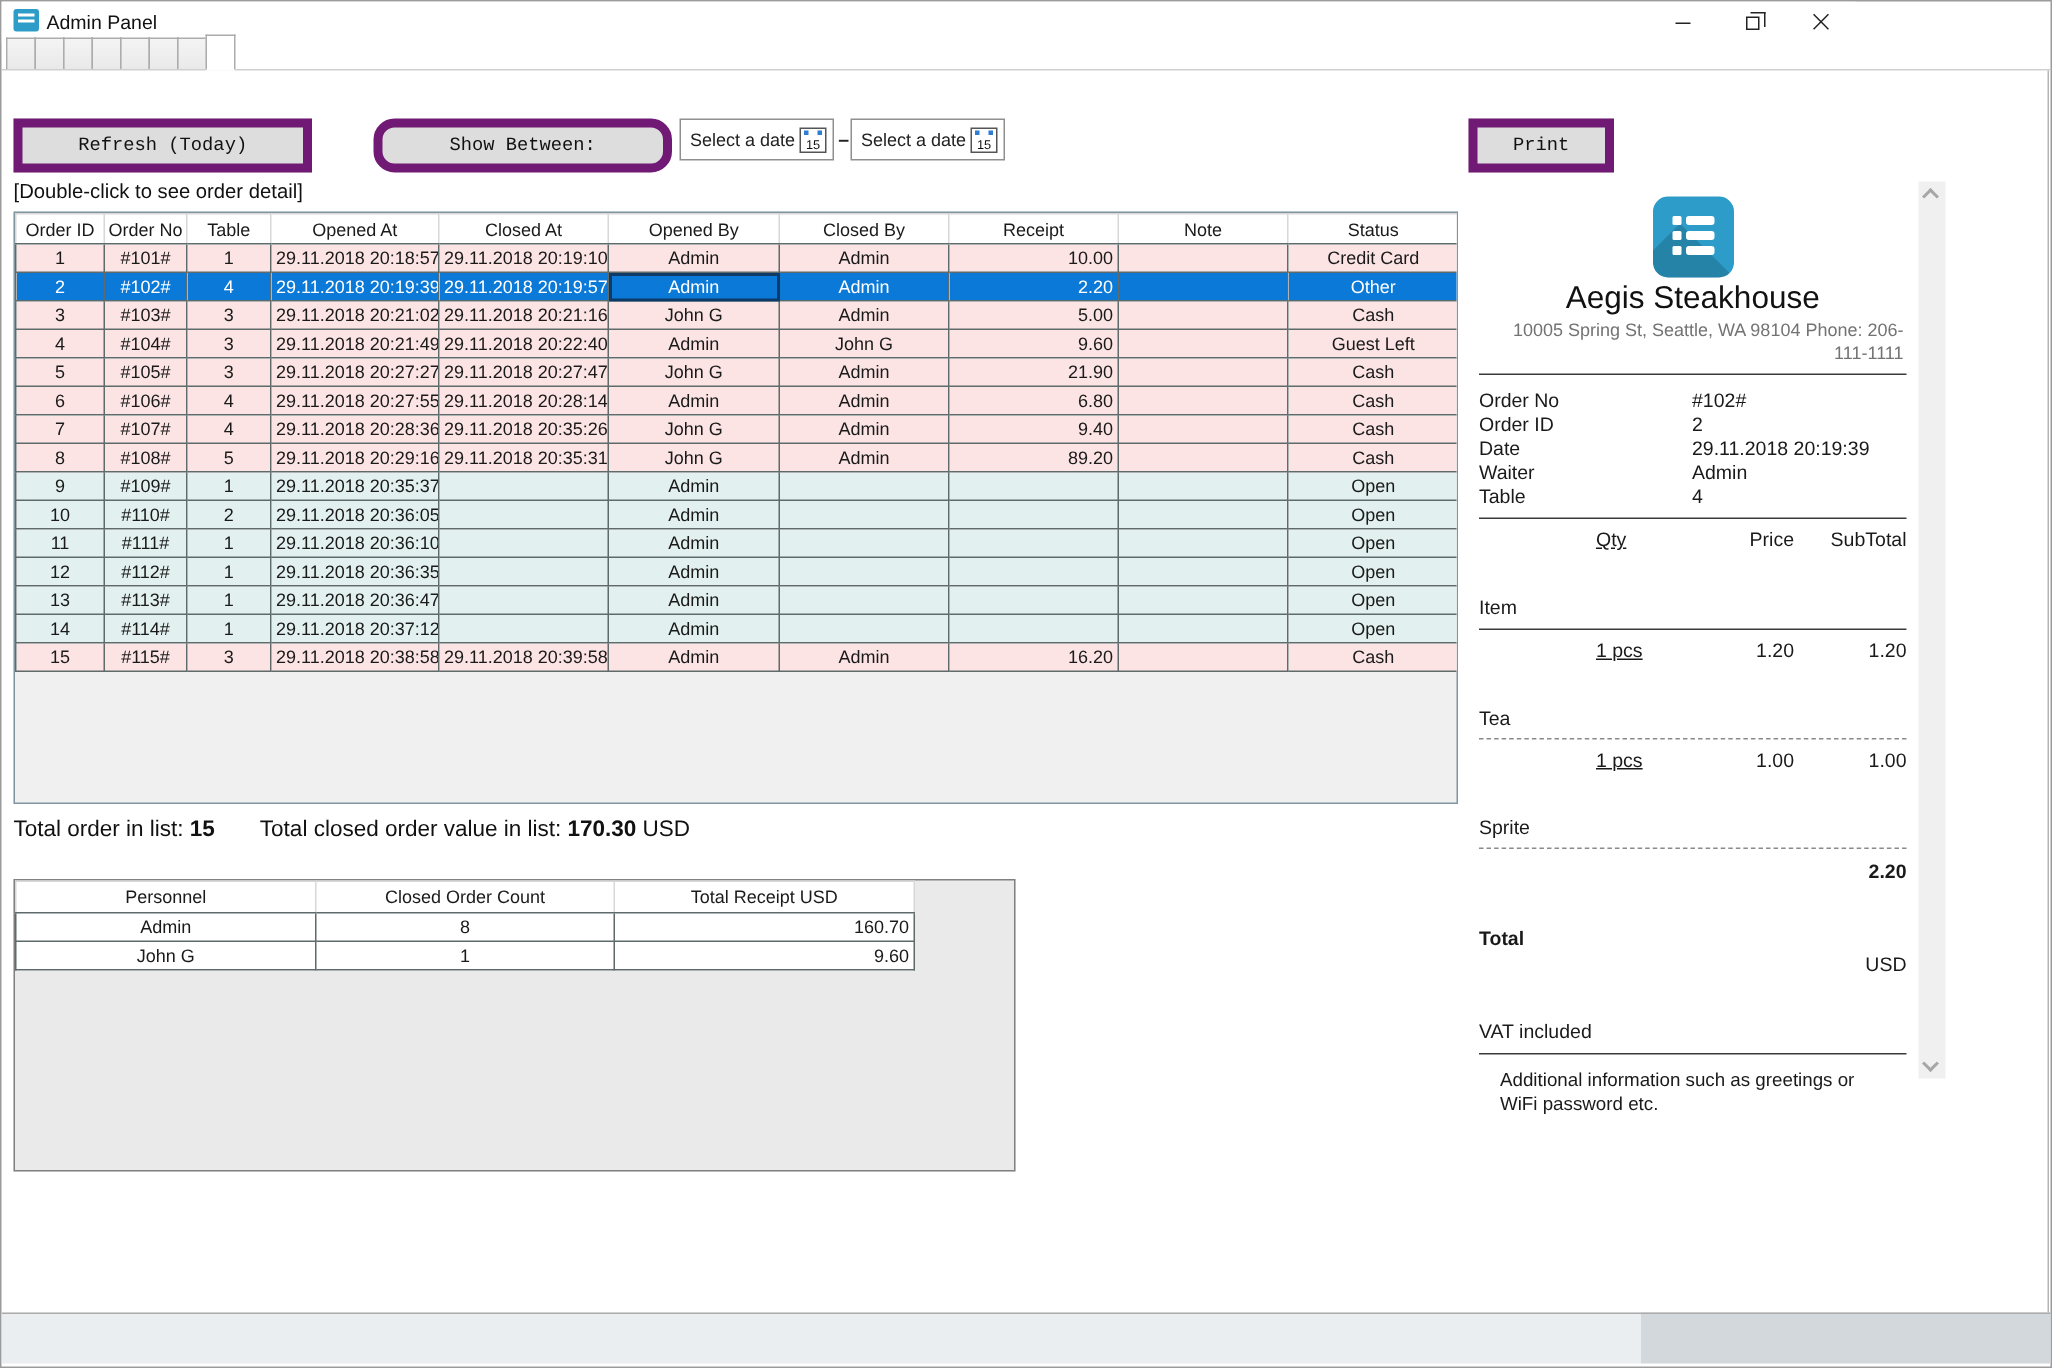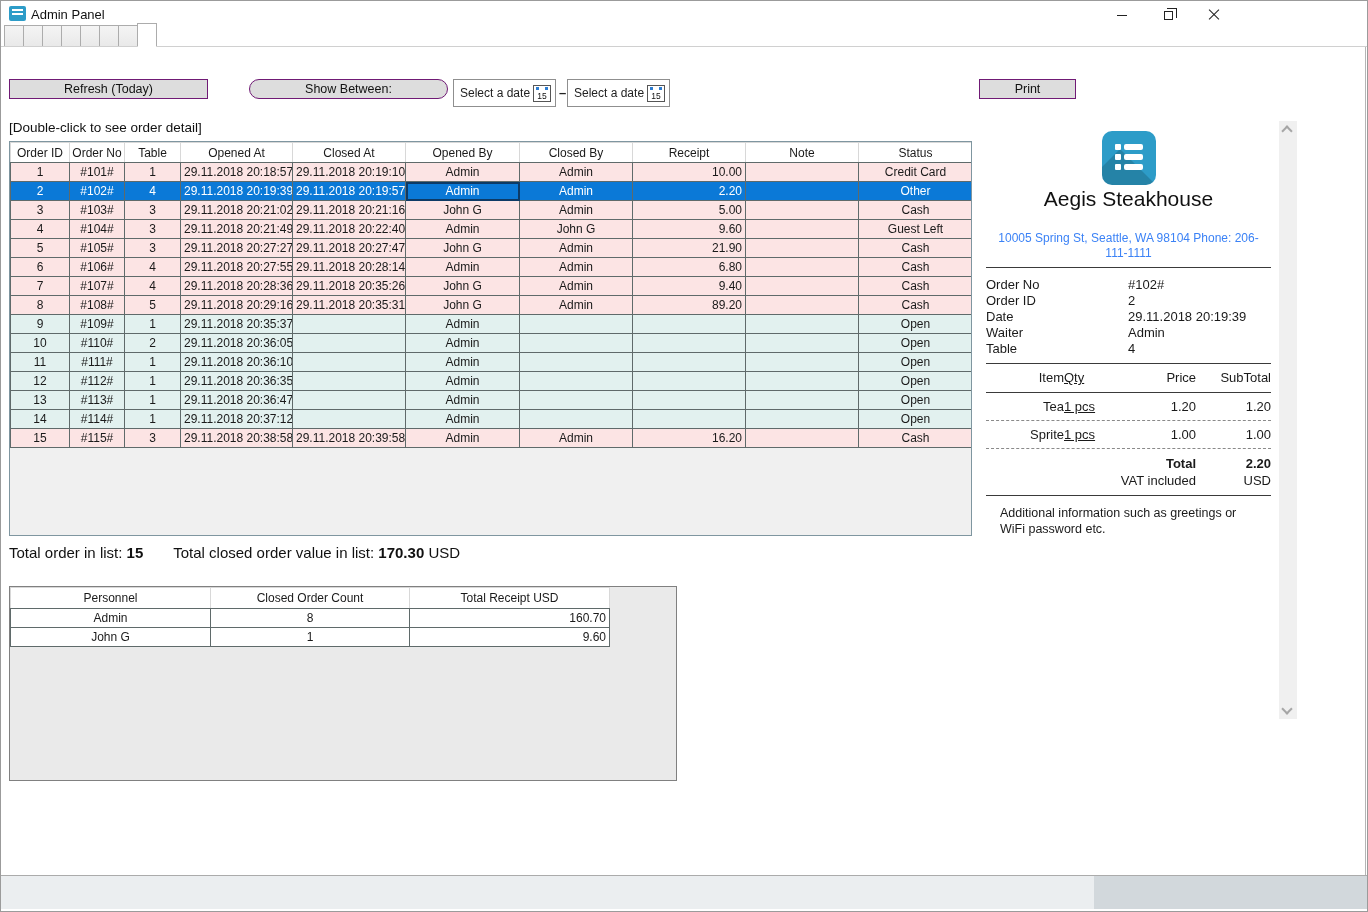--- a/index.html
+++ b/index.html
@@ -21,21 +21,21 @@
   .glyph-restore::before { content:""; position:absolute; left:2px; top:-4px; width:9px; height:9px; border:1px solid #222; border-left:none; border-bottom:none; }
   .glyph-close { width:12px; height:12px; position:relative; }
   .glyph-close::before,.glyph-close::after { content:""; position:absolute; left:-1px; top:5px; width:14px; height:1px; background:#222; }
   .glyph-close::before { transform:rotate(45deg); }
   .glyph-close::after { transform:rotate(-45deg); }
   
   .tabstrip { position:absolute; left:0; top:24px; width:1368px; height:22px; border-bottom:1px solid #d0d0d0; display:flex; align-items:flex-end; padding-left:3px; }
   .tab { font-size:12px; padding:3px 9px 4px 9px; border:1px solid #acacac; border-bottom:none; background:linear-gradient(#f4f4f4,#e9e9e9); margin-right:-1px; height:21px; white-space:nowrap; color:#222; }
   .tab.active { background:#fff; height:24px; padding-top:5px; position:relative; z-index:2; border-bottom:1px solid #fff; margin-bottom:-1px; }
   
-  .btn { position:absolute; height:20px; background:#dddddd; border:1px solid #701a75; font-size:12.5px; color:#111; display:flex; align-items:center; justify-content:center; }
+  .btn { position:absolute; height:36px; background:#dddddd; border:6px solid #701a75; font-size:12.5px; color:#111; display:flex; align-items:center; justify-content:center;font-family:Liberation Mono, monospace; }
   #btn-refresh { left:8px; top:78px; width:199px; }
   #btn-showbetween { left:248px; top:78px; width:199px;border-radius:14px; }
   #btn-print { left:978px; top:78px; width:97px; }
   .datepicker { position:absolute; top:78px; width:103px; height:28px; background:#fff; border:1px solid #8f8f8f; display:flex; align-items:center; padding:0 4px 0 6px; }
   #dp1 { left:452px; } #dp2 { left:566px; }
   .dp-text { font-size:12px; color:#222; flex:1; white-space:nowrap; }
   .cal-icon { width:18px; height:17px; border:1px solid #555; background:#fff; position:relative; flex-shrink:0; }
   .cal-icon::before { content:""; position:absolute; left:2px; top:1px; width:3px; height:3px; background:#2d7dd2; box-shadow:9px 0 0 #2d7dd2; }
   .cal-num { position:absolute; left:0; right:0; bottom:0; text-align:center; font-size:8.5px; color:#111; }
   .dash-sep { position:absolute; left:557px; top:84px; width:9px; text-align:center; font-size:13px; font-weight:bold; color:#222; }
@@ -69,28 +69,28 @@
   table.pgrid td:nth-child(3) { text-align:right; }
   
   .receipt { position:absolute; left:985px; top:122px; width:285px; }
   .r-logo { width:54px; height:54px; margin:8px auto 2px auto; background:#2d9cc8; border-radius:10px; position:relative; overflow:hidden; }
   .r-logo::before { content:""; position:absolute; left:18px; top:18px; width:70px; height:70px; background:rgba(0,0,0,0.16); transform:rotate(45deg); transform-origin:0 0; }
   .r-logo .rows { position:absolute; left:13px; top:13px; }
   .r-logo .lrow { display:flex; margin-bottom:4px; }
   .r-logo .lrow .sq { width:6px; height:6px; background:#fff; border-radius:1px; margin-right:3px; }
   .r-logo .lrow .bar { width:19px; height:6px; background:#fff; border-radius:2px; }
   .r-title { text-align:center; font-size:21px; color:#111; margin-top:2px; }
-  .r-addr { text-align:center; font-size:12px; color:#3b82f6; margin-top:20px; line-height:15px; padding:0 2px; }
+  .r-addr { text-align:right; font-size:12px; color:#737373; margin-top:2px; line-height:15px; padding:0 2px; }
   .r-divider { border-top:1px solid #3a3a3a; margin-top:6px; }
   .r-details { margin-top:9px; font-size:13px; }
   .r-drow { display:flex; line-height:16px; }
   .r-dlabel { width:142px; }
   .r-items-head, .r-item { display:flex; font-size:13px; line-height:16px; }
   .r-items-head { padding:6px 0 6px 0; }
-  .c-name { flex:1; text-align:right; }
+  .c-name { flex:1; text-align:left;margin-top:45px; }
   .c-qty { width:70px; text-align:left;text-decoration:underline; }
   .c-price { width:62px; text-align:right; }
   .c-sub { width:75px; text-align:right; }
   .r-item { padding:6px 0 5px 0; border-bottom:1px dashed #8a8a8a; }
   .r-total-row, .r-vat-row { display:flex; font-size:13px; line-height:17px; }
   .r-total-row { margin-top:6px; font-weight:bold; }
   .r-foot { text-align:left; font-size:12.5px; margin-top:9px; line-height:16px; padding:0 14px; }
   
   .v-scroll { position:absolute; left:1278px; top:120px; width:18px; height:598px; background:#f0f0f0; }
   .chev { position:absolute; left:4px; width:8px; height:8px; border-left:2px solid #a6a6a6; border-top:2px solid #a6a6a6; }

